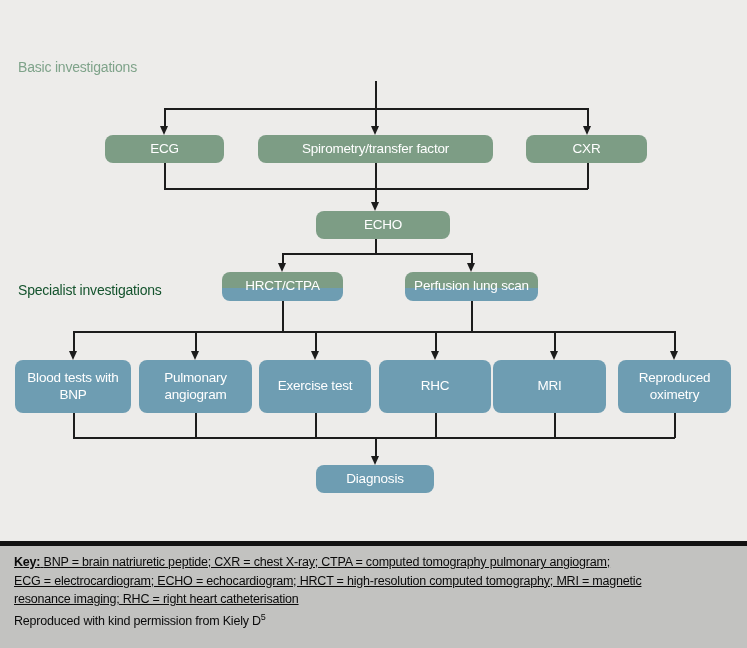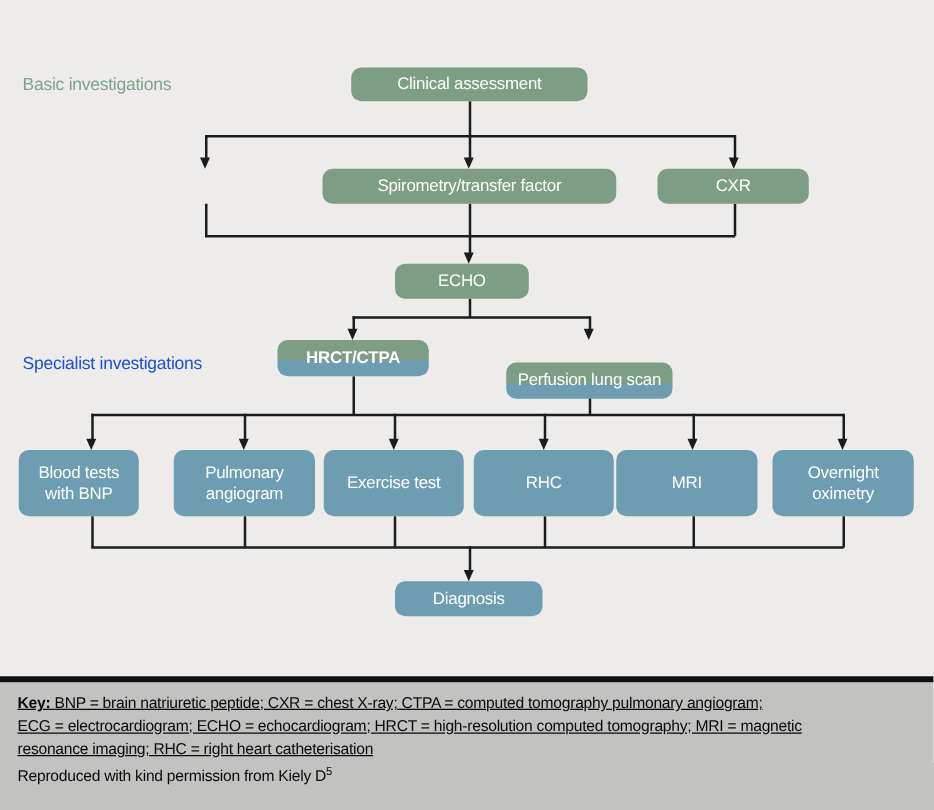--- a/index.html
+++ b/index.html
@@ -38,21 +38,21 @@
     font-size:12.5px;color:#0a0a0a;letter-spacing:-0.2px;
   }
   .attribution sup{font-size:9px;}
 </style>
 </head>
 <body>
 
 <div id="stage">
 
   <div class="section-label" style="left:18px;top:59px;color:#7fa38a;">Basic investigations</div>
-  <div class="section-label" style="left:18px;top:282px;color:#1d4ed8;">Specialist investigations</div>
+  <div class="section-label" style="left:18px;top:282px;color:#14532d;">Specialist investigations</div>
 
   <div class="vline" style="left:375px;top:81px;height:47px;"></div>
   <div class="hline" style="left:164px;top:108px;width:424px;"></div>
   <div class="vline" style="left:164px;top:108px;height:20px;"></div>
   <div class="vline" style="left:587px;top:108px;height:20px;"></div>
   <div class="arrow" style="left:160px;top:126px;"></div>
   <div class="arrow" style="left:371px;top:126px;"></div>
   <div class="arrow" style="left:583px;top:126px;"></div>
 
   <div class="vline" style="left:164px;top:163px;height:26px;"></div>
@@ -87,36 +87,36 @@
   <div class="vline" style="left:73px;top:413px;height:25px;"></div>
   <div class="vline" style="left:195px;top:413px;height:25px;"></div>
   <div class="vline" style="left:315px;top:413px;height:25px;"></div>
   <div class="vline" style="left:435px;top:413px;height:25px;"></div>
   <div class="vline" style="left:554px;top:413px;height:25px;"></div>
   <div class="vline" style="left:674px;top:413px;height:25px;"></div>
   <div class="hline" style="left:73px;top:437px;width:602px;"></div>
   <div class="vline" style="left:375px;top:437px;height:20px;"></div>
   <div class="arrow" style="left:371px;top:456px;"></div>
 
-  <div class="node green" style="left:281px;top:54px;width:189px;height:27px;">Clinical assessment</div>
 
+  <div class="node green" style="left:105px;top:135px;width:119px;height:28px;">ECG</div>
   <div class="node green" style="left:258px;top:135px;width:235px;height:28px;">Spirometry/transfer factor</div>
   <div class="node green" style="left:526px;top:135px;width:121px;height:28px;text-align:center;">CXR</div>
 
-  <div class="node green" style="left:316px;top:211px;width:107px;height:28px;">ECHO</div>
+  <div class="node green" style="left:316px;top:211px;width:134px;height:28px;">ECHO</div>
 
-  <div class="node twotone" style="left:222px;top:272px;width:121px;height:29px;font-weight:bold;">HRCT/CTPA</div>
-  <div class="node twotone" style="left:405px;top:272px;width:133px;height:29px;padding:2px 6px;margin-top:18px;">Perfusion lung scan</div>
+  <div class="node twotone" style="left:222px;top:272px;width:121px;height:29px;">HRCT/CTPA</div>
+  <div class="node twotone" style="left:405px;top:272px;width:133px;height:29px;padding:2px 6px;">Perfusion lung scan</div>
 
-  <div class="node blue" style="left:15px;top:360px;width:96px;height:53px;">Blood tests with BNP</div>
+  <div class="node blue" style="left:15px;top:360px;width:116px;height:53px;">Blood tests with BNP</div>
   <div class="node blue" style="left:259px;top:360px;width:112px;height:53px;">Exercise test</div>
   <div class="node blue" style="left:139px;top:360px;width:113px;height:53px;">Pulmonary angiogram</div>
   <div class="node blue" style="left:379px;top:360px;width:112px;height:53px;">RHC</div>
   <div class="node blue" style="left:474px;top:360px;width:113px;height:53px;margin-left:19px;">MRI</div>
-  <div class="node blue" style="left:618px;top:360px;width:113px;height:53px;">Overnight oximetry</div>
+  <div class="node blue" style="left:618px;top:360px;width:113px;height:53px;">Reproduced oximetry</div>
 
   <div class="node blue" style="left:316px;top:465px;width:118px;height:28px;">Diagnosis</div>
 
   <div id="divider-bar"></div>
   <div id="key-panel">
     <p class="key-text">
       <strong>Key:</strong>
       <span>BNP = brain natriuretic peptide; CXR = chest X-ray; CTPA = computed tomography pulmonary angiogram;</span><br>
       <span>ECG = electrocardiogram; ECHO = echocardiogram; HRCT = high-resolution computed tomography; MRI = magnetic</span><br>
       <span>resonance imaging; RHC = right heart catheterisation</span>

